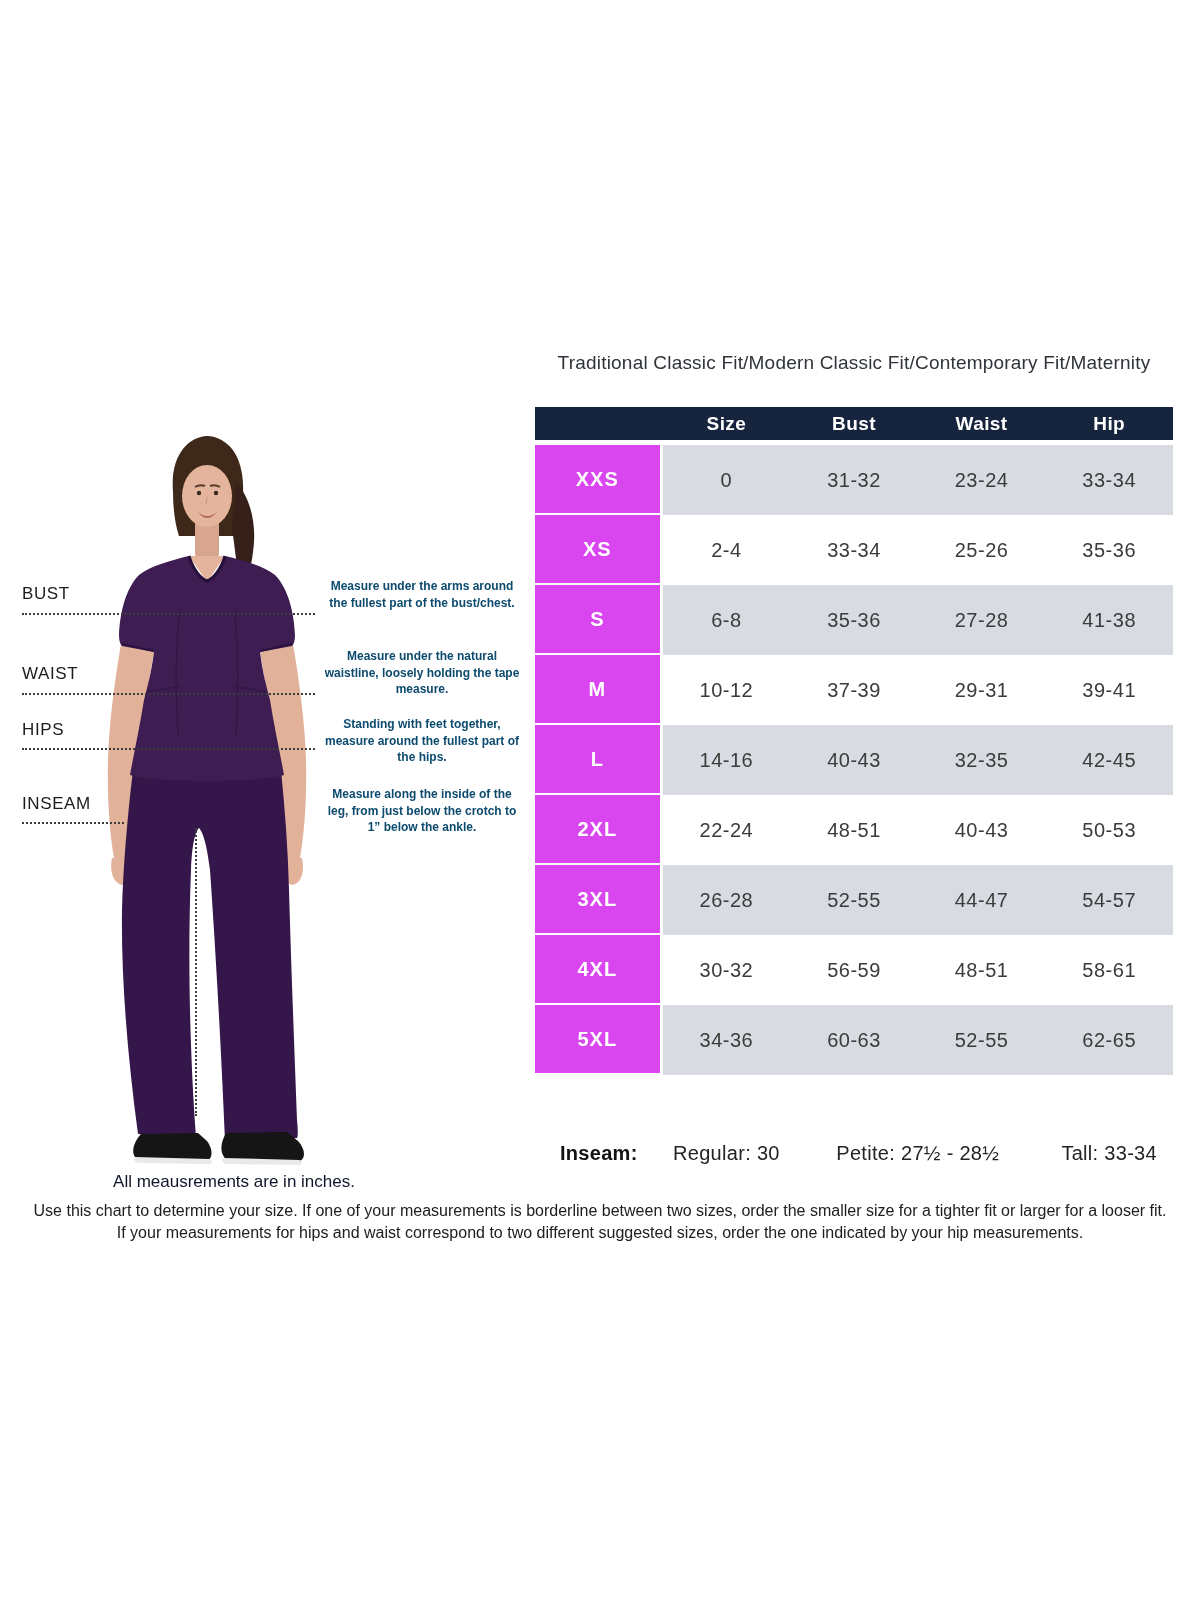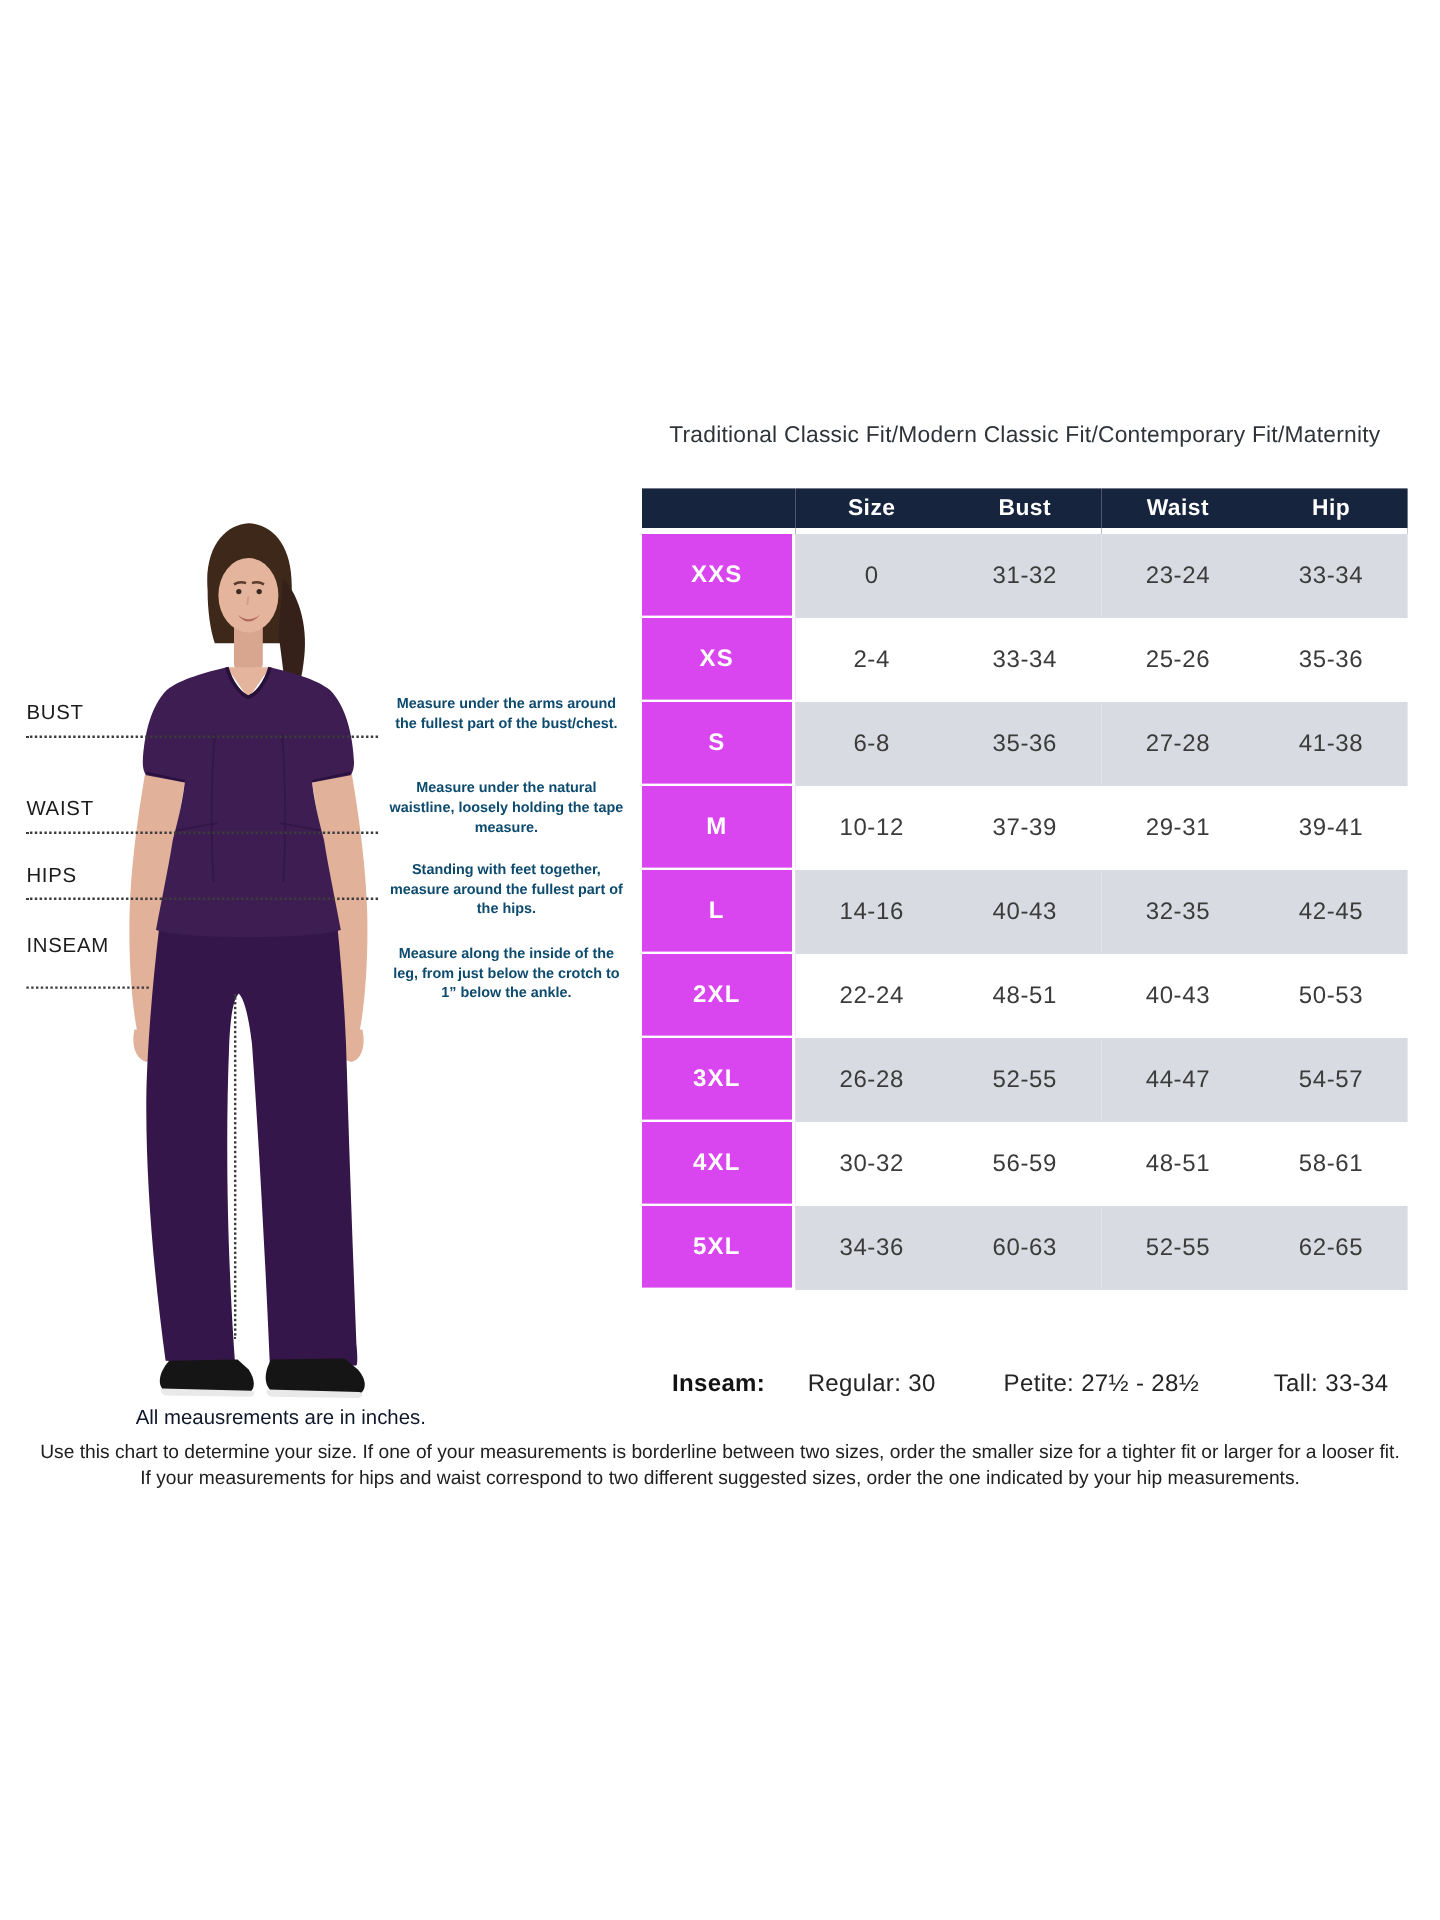--- a/index.html
+++ b/index.html
@@ -90,21 +90,21 @@
       <path d="M46 704 C37 714 35 726 44 730 L108 732 C118 731 119 721 112 711 L103 703 Z" fill="#151515"></path>
       <path d="M40 727 L114 729 C118 729 118 734 113 734 L45 733 C39 733 38 728 40 727 Z" fill="#e9e9e9"></path>
       <path d="M131 703 C124 715 125 727 134 731 L199 733 C211 732 212 721 203 711 L192 702 Z" fill="#151515"></path>
       <path d="M128 728 L204 730 C208 730 208 735 203 735 L133 734 C127 734 126 729 128 728 Z" fill="#e9e9e9"></path>
     </svg>
   </div>
 
   <div class="m-label" style="top:584px;">BUST</div>
   <div class="m-label" style="top:664px;">WAIST</div>
   <div class="m-label" style="top:720px;">HIPS</div>
-  <div class="m-label" style="top:778px;">INSEAM</div>
+  <div class="m-label" style="top:794px;">INSEAM</div>
 
   <div class="dotline" style="left:22px;top:613px;width:293px;"></div>
   <div class="dotline" style="left:22px;top:693px;width:293px;"></div>
   <div class="dotline" style="left:22px;top:748px;width:293px;"></div>
   <div class="dotline" style="left:22px;top:822px;width:102px;"></div>
   <div class="dotline-v" style="left:195px;top:828px;height:288px;"></div>
 
   <div class="instruction" style="top:578px;">Measure under the arms around the fullest part of the bust/chest.</div>
   <div class="instruction" style="top:648px;">Measure under the natural waistline, loosely holding the tape measure.</div>
   <div class="instruction" style="top:716px;">Standing with feet together, measure around the fullest part of the hips.</div>

